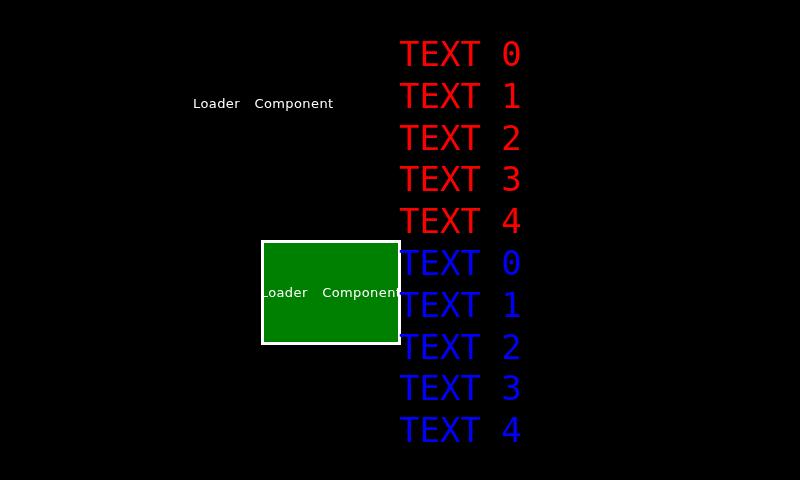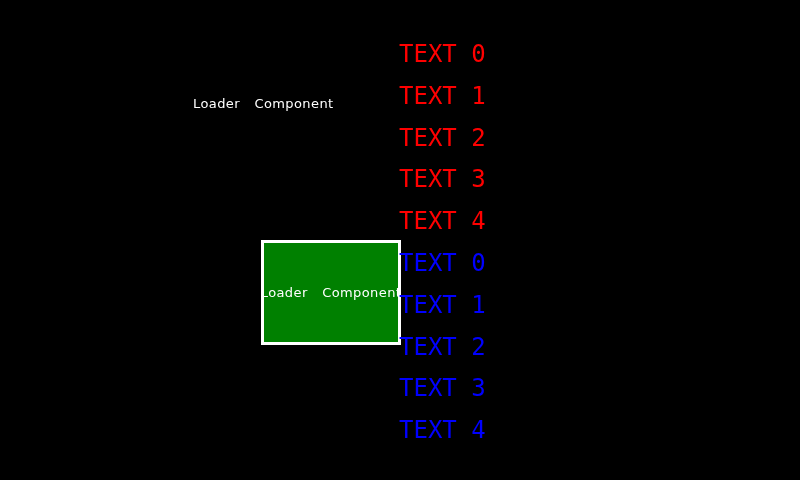--- a/index.html
+++ b/index.html
@@ -55,21 +55,21 @@
     line-height: 15px;
     letter-spacing: 0.4px;
     word-spacing: 10px;
     white-space: nowrap;
   }
   .text-list {
     position: absolute;
     left: 399px;
     top: 34px;
     font-family: "DejaVu Sans Mono", monospace;
-    font-size: 24px;
+    font-size: 34px;
     line-height: 41.8px;
   }
   .list-item {
     white-space: pre;
     height: 41.8px;
   }
   .list-item.red  { color: var(--list_red); }
   .list-item.blue { color: var(--list_blue); }
 </style>
 </head>

